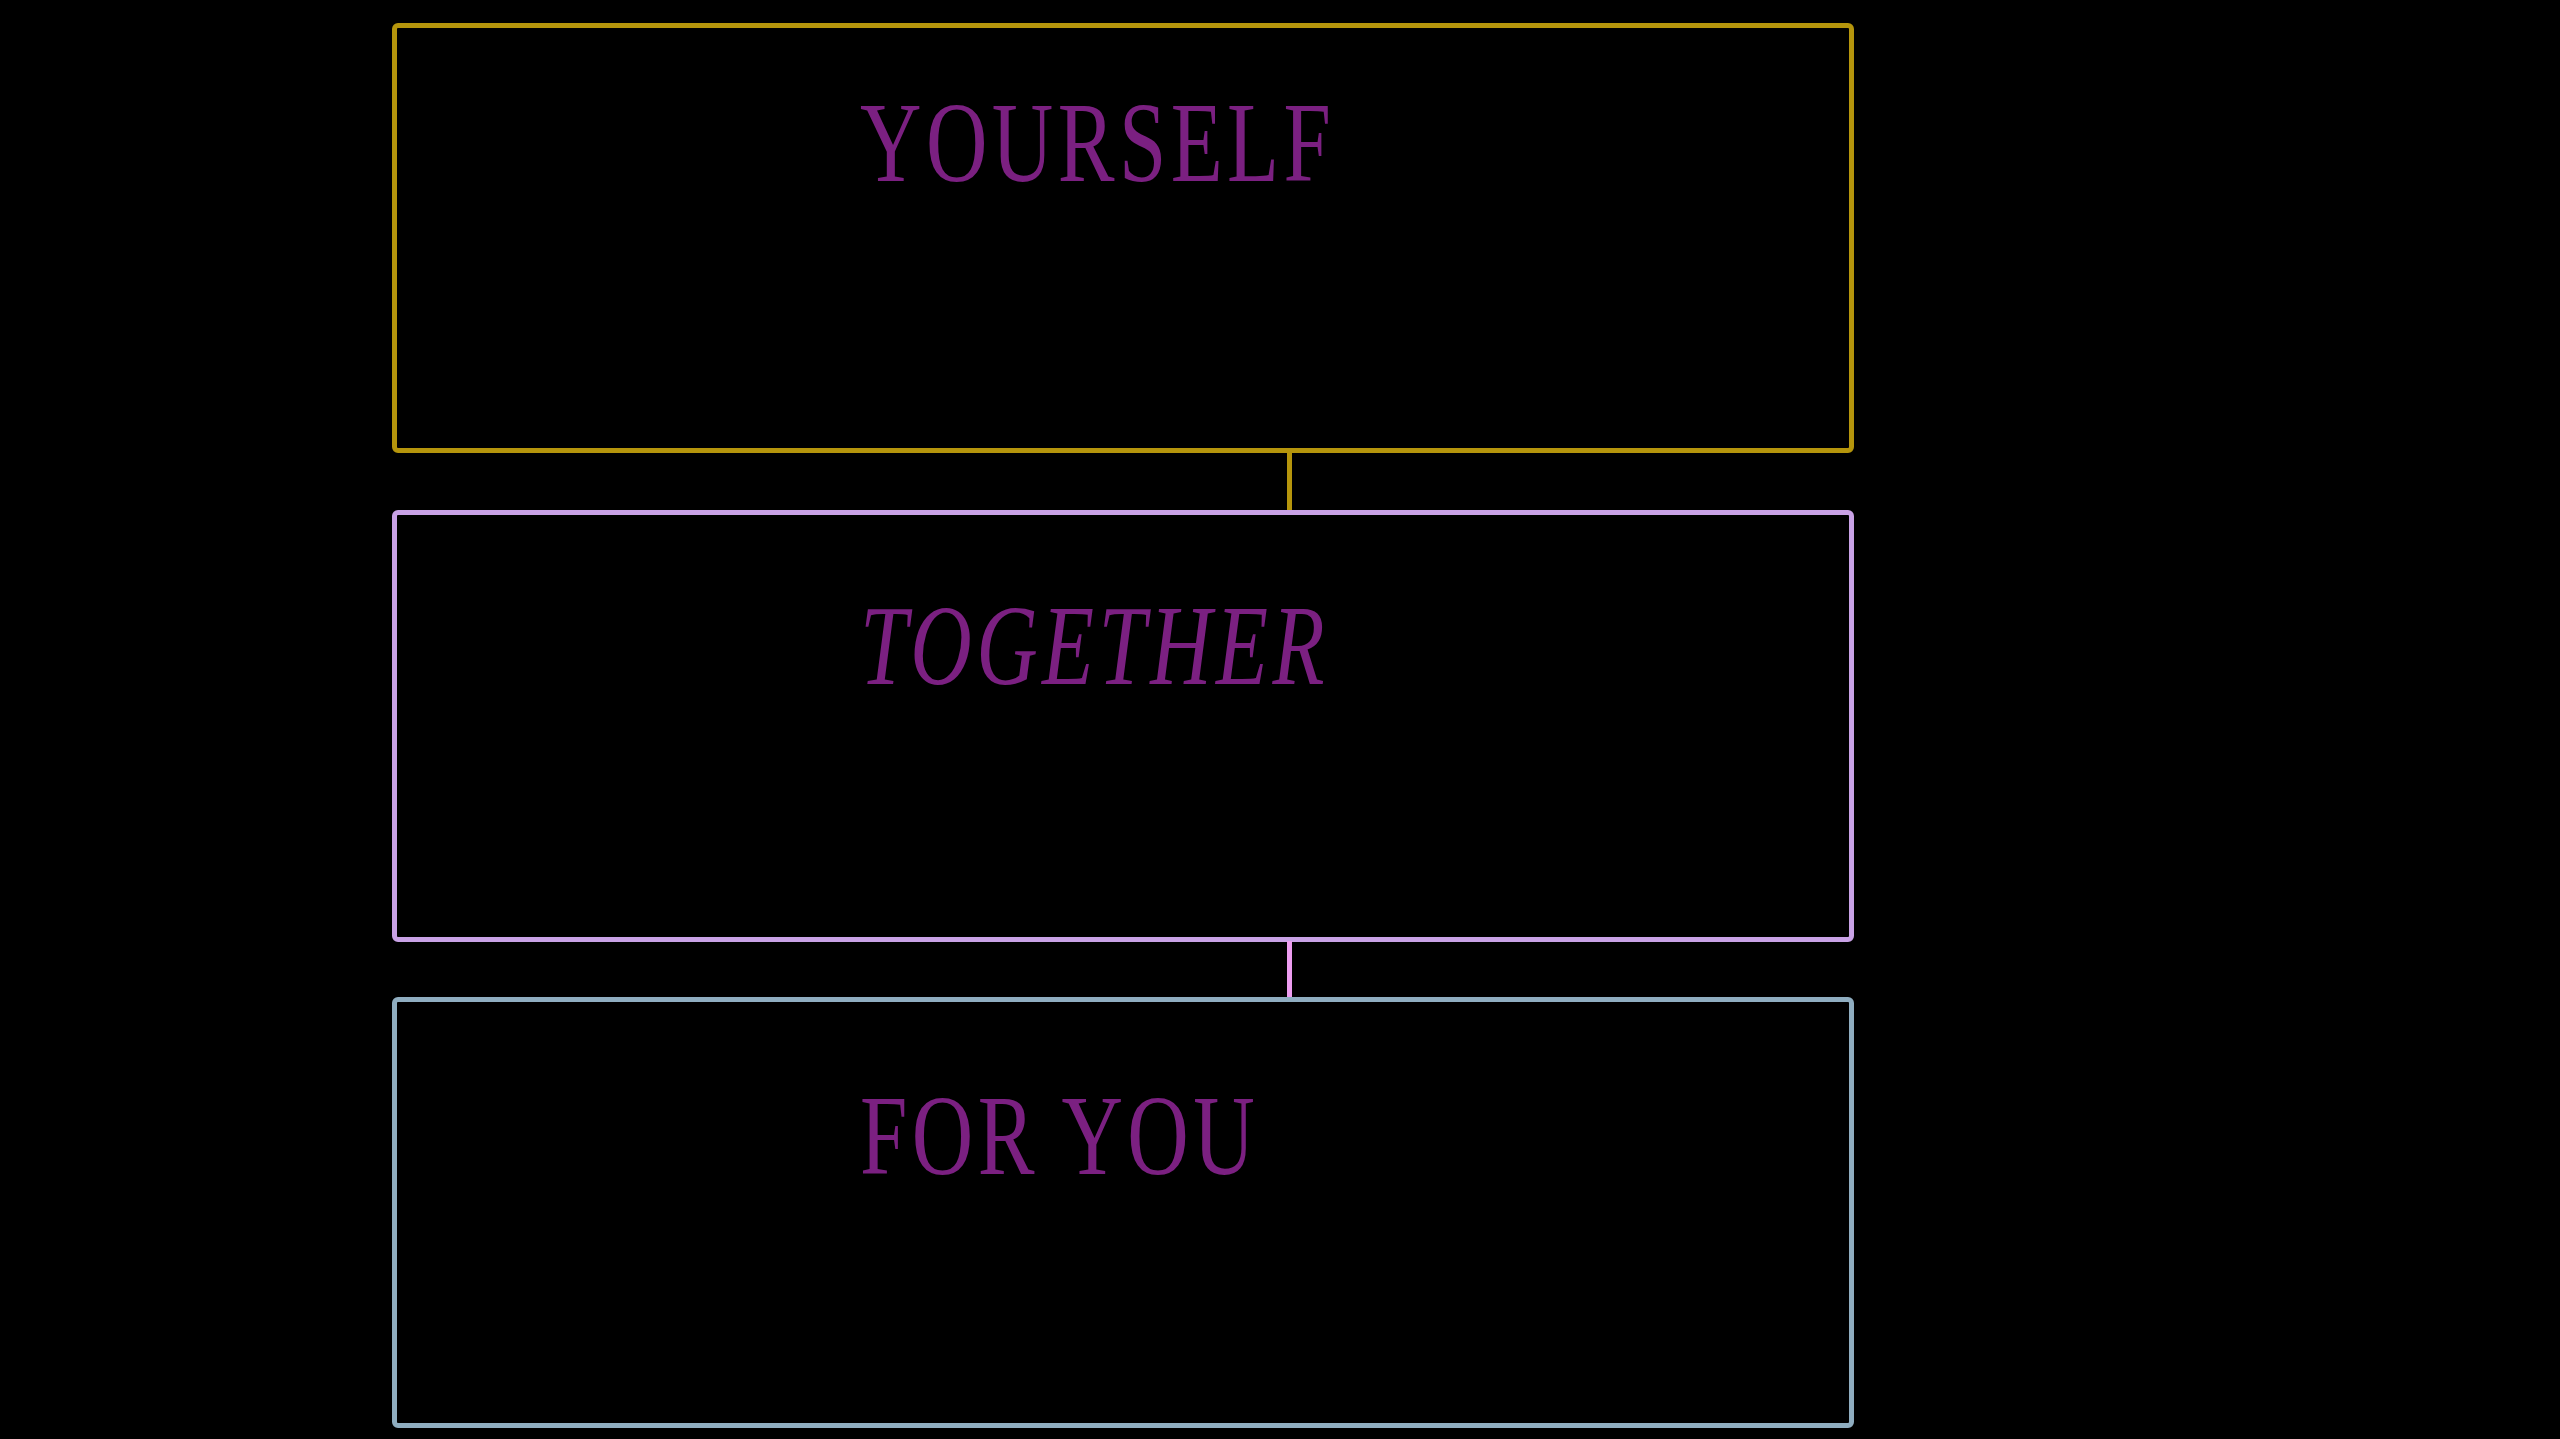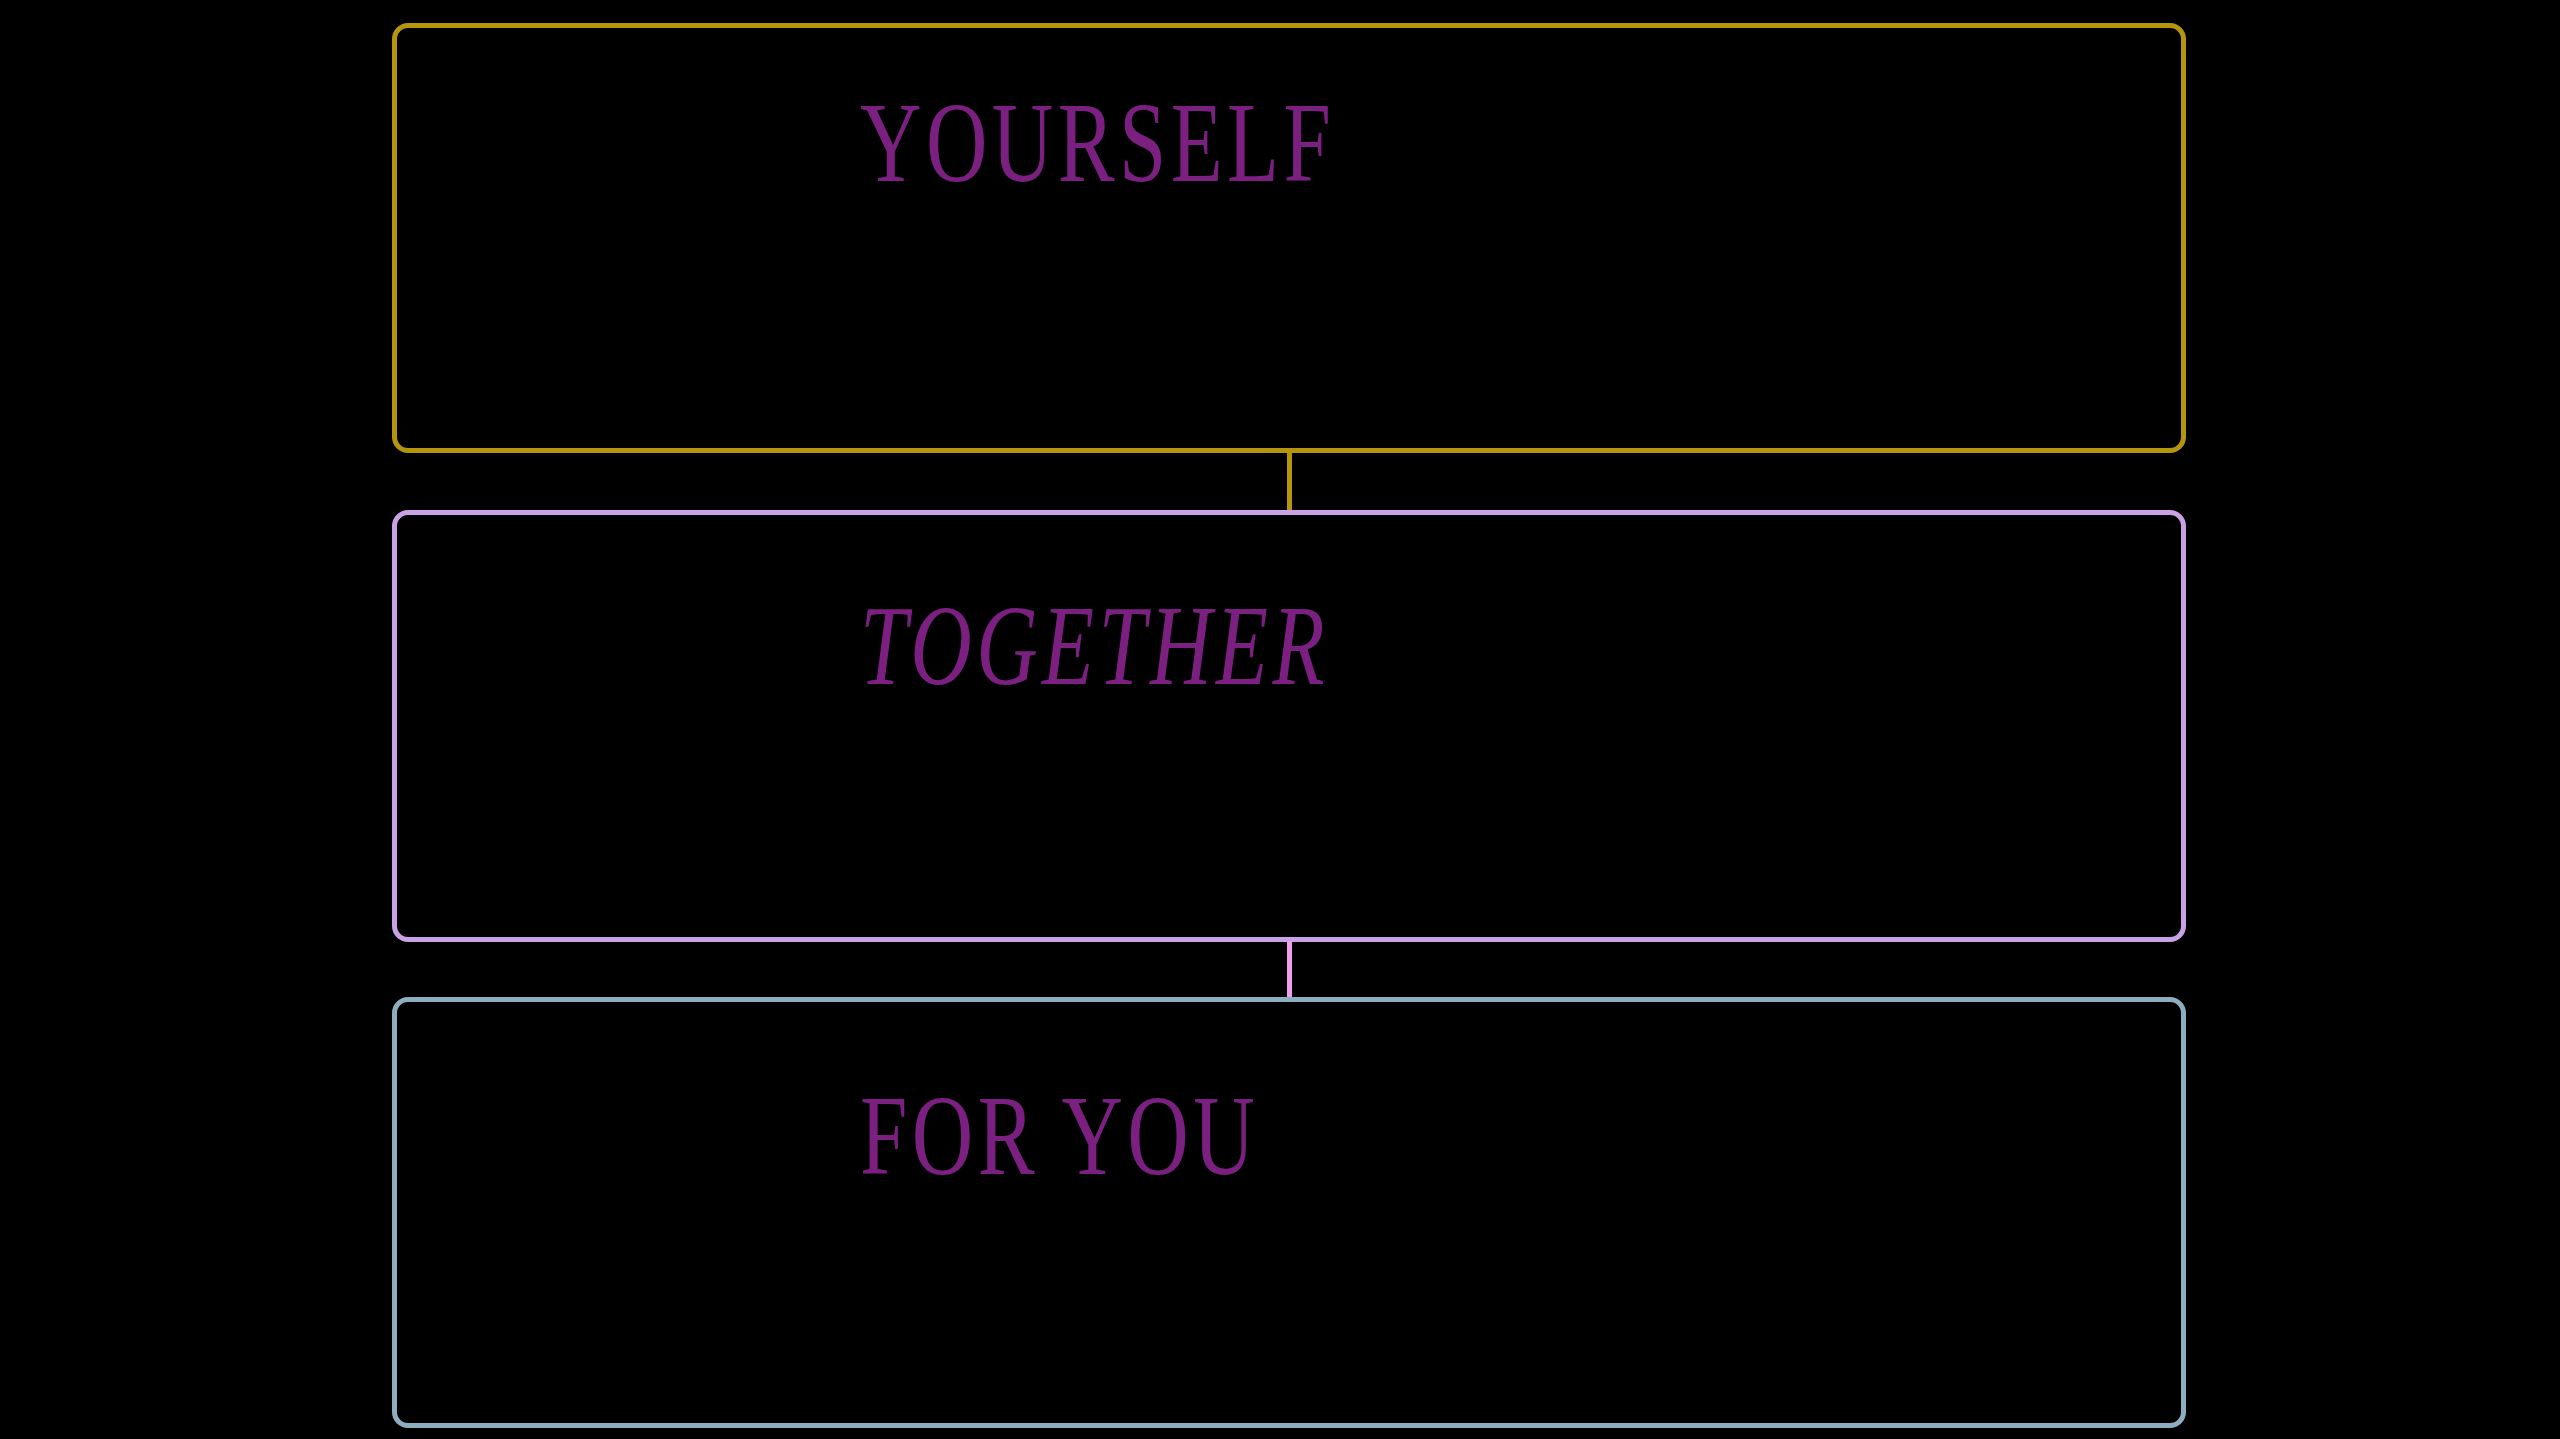--- a/index.html
+++ b/index.html
@@ -15,23 +15,23 @@
   }
   .canvas {
     position: relative;
     width: 2560px;
     height: 1439px;
     background: #000000;
   }
   .box {
     position: absolute;
     left: 392px;
-    width: 1794px;
+    width: 1462px;
     border: 5px solid #888888; 
-    border-radius: 16px;
+    border-radius: 6px;
     box-sizing: border-box;
     background: transparent;
   }
   .box-1 { top: 23px;  height: 430px; }
   .box-2 { top: 510px; height: 432px; }
   .box-3 { top: 997px; height: 431px; }
   .box-title {
     position: absolute;
     left: 463px;
     white-space: nowrap;

